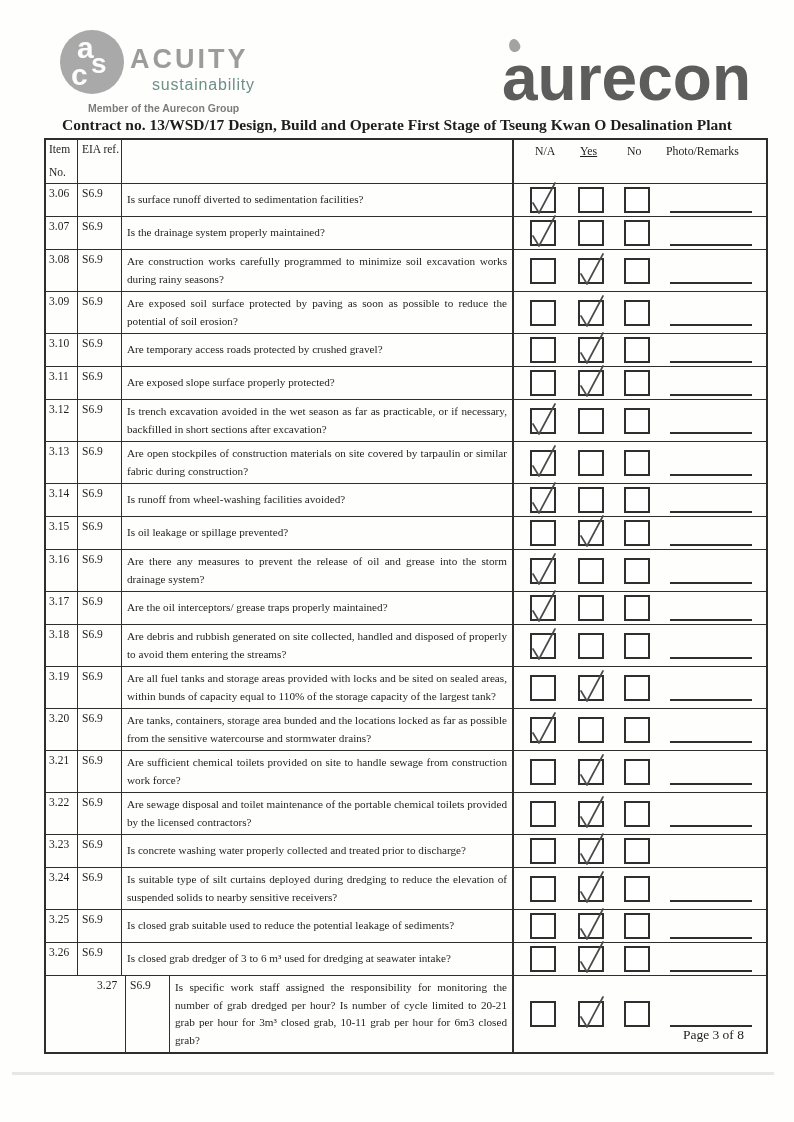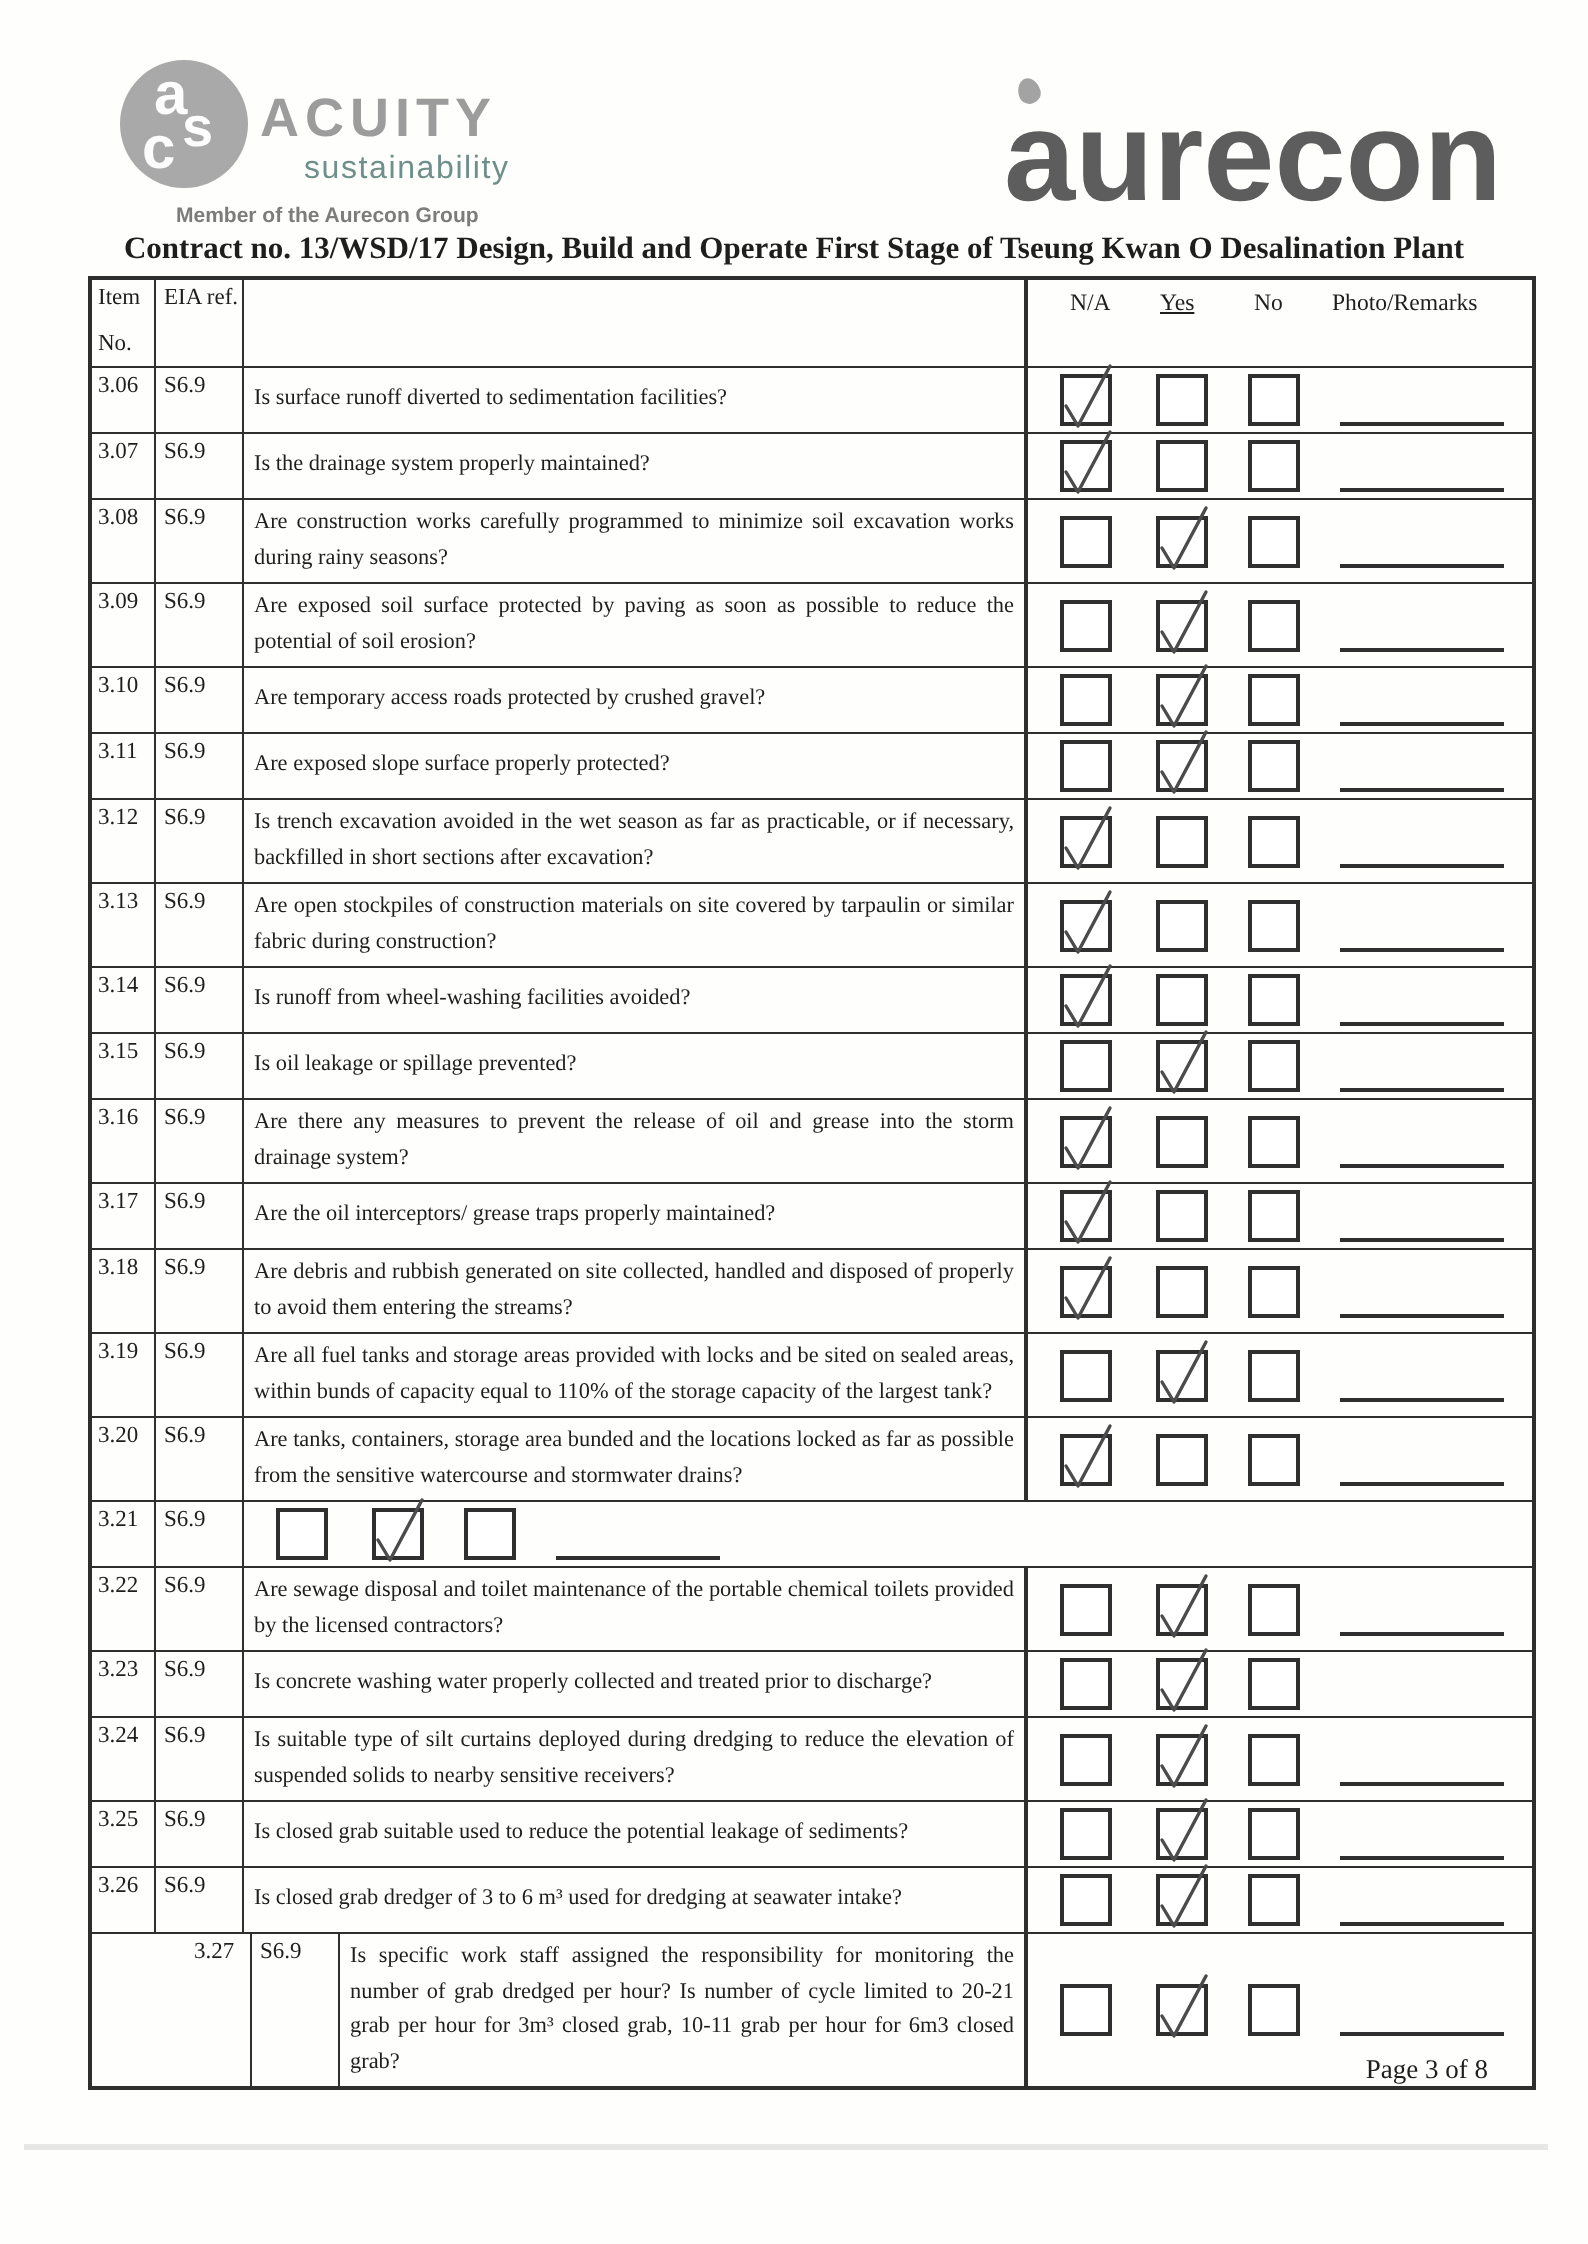--- a/index.html
+++ b/index.html
@@ -352,20 +352,23 @@
               </svg>
             </span>
         <span class="cb cb-yes"></span>
         <span class="cb cb-no"></span>
         <span class="remark-line"></span>
       </div>
     </div>
         <div class="trow">
       <div class="c-item">3.21</div>
       <div class="c-eia">S6.9</div>
+      <div class="c-q">
+        <span>Are sufficient chemical toilets provided on site to handle sewage from construction work force?</span>
+      </div>
       <div class="c-checks">
         <span class="cb cb-na"></span>
         <span class="cb cb-yes">
               <svg class="tick" viewBox="0 0 32 38">
                 <path d="M5 24 L11 34 L27 4"></path>
               </svg>
             </span>
         <span class="cb cb-no"></span>
         <span class="remark-line"></span>
       </div>

